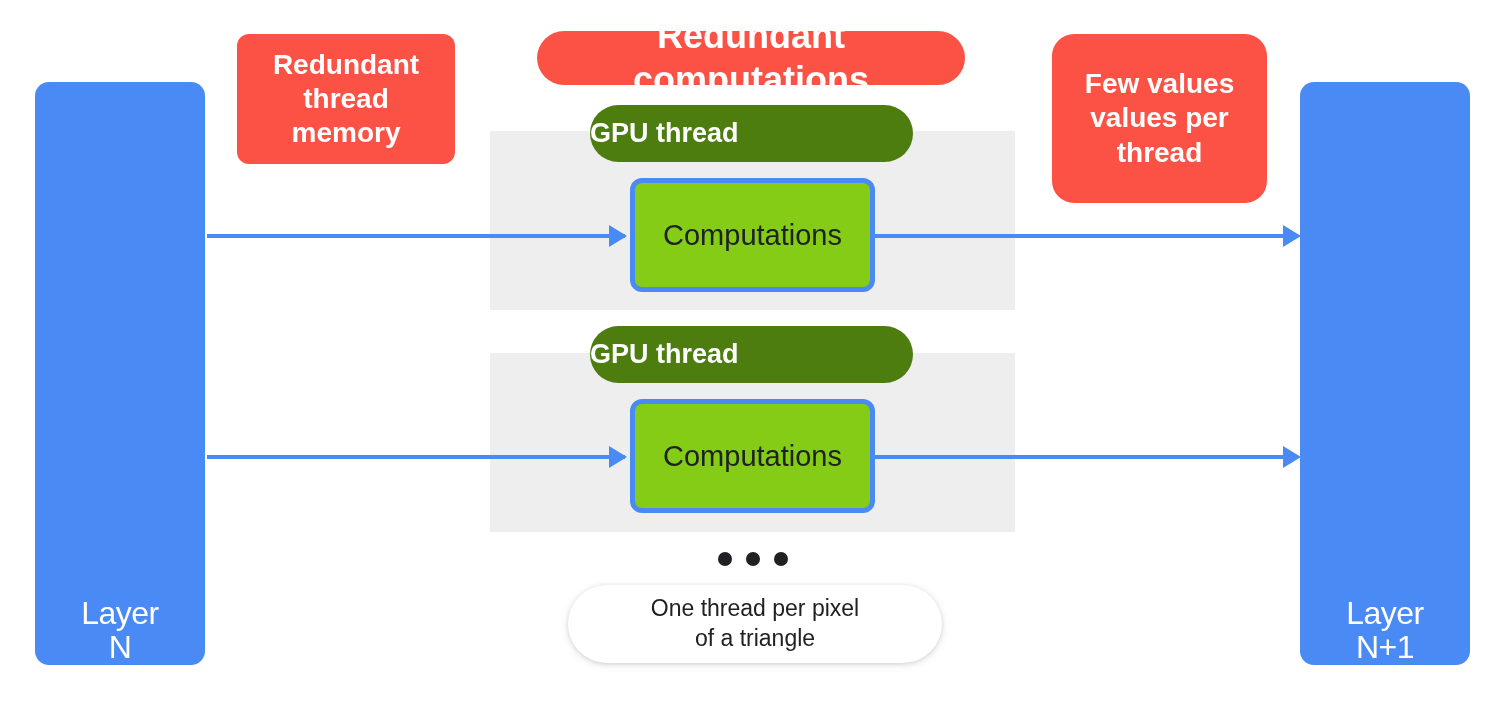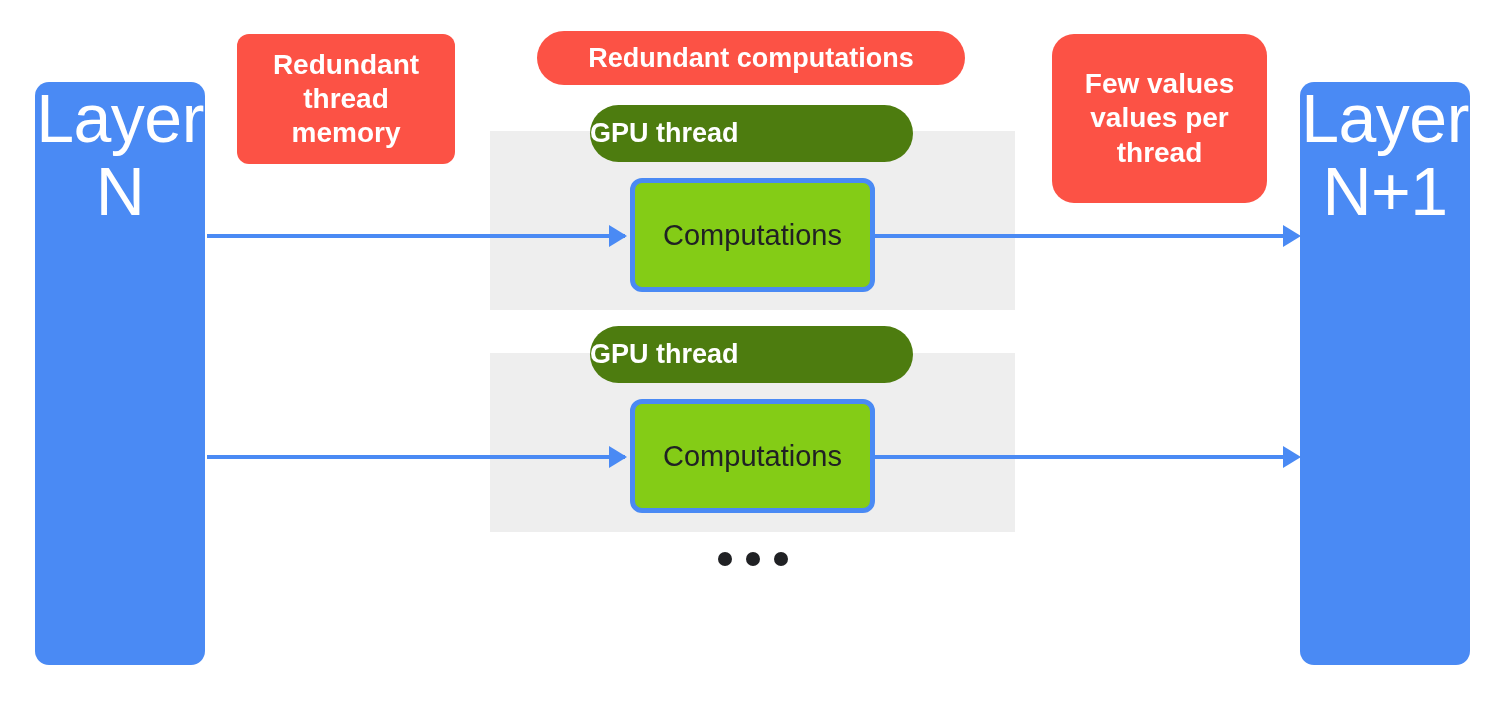--- a/index.html
+++ b/index.html
@@ -17,25 +17,25 @@
     background: #ffffff;
     overflow: hidden;
   }
 
   
   .layer-col {
     position: absolute;
     background: #4a8af4;
     border-radius: 14px;
     display: flex;
-    align-items: flex-start;
+    align-items: flex-end;
     justify-content: center;
     text-align: center;
     color: #ffffff;
-    font-size: 68px;
+    font-size: 32px;
     font-weight: 400;
     line-height: 1.08;
     letter-spacing: -0.5px;
   }
   #layer-n  { left: 35px;   top: 82px; width: 170px; height: 583px; }
   #layer-n1 { left: 1300px; top: 82px; width: 170px; height: 583px; }
 
   
   .thread-band {
     position: absolute;
@@ -61,21 +61,21 @@
   #callout-mem {
     left: 237px; top: 34px; width: 218px; height: 130px;
     border-radius: 12px; font-size: 28px;
   }
   #callout-write {
     left: 1052px; top: 34px; width: 215px; height: 169px;
     border-radius: 22px; font-size: 28px;
   }
   #callout-comp {
     left: 537px; top: 31px; width: 428px; height: 54px;
-    border-radius: 27px; font-size: 27px;
+    border-radius: 27px; font-size: 36px;
   }
 
   
   .gpu-pill {
     position: absolute;
     left: 590px;
     width: 323px;
     height: 57px;
     background: #4d7c0f;
     border-radius: 29px;
@@ -232,14 +232,20 @@
       <span>thread</span>
     </div>
   </div>
 
   <div id="ellipsis">
     <span class="dot"></span>
     <span class="dot"></span>
     <span class="dot"></span>
   </div>
 
+  <div id="note-pill">
+    <div>
+      <span>One thread per pixel</span><br>
+      <span>of a triangle</span>
+    </div>
+  </div>
 
 </div>
 
 </body></html>

